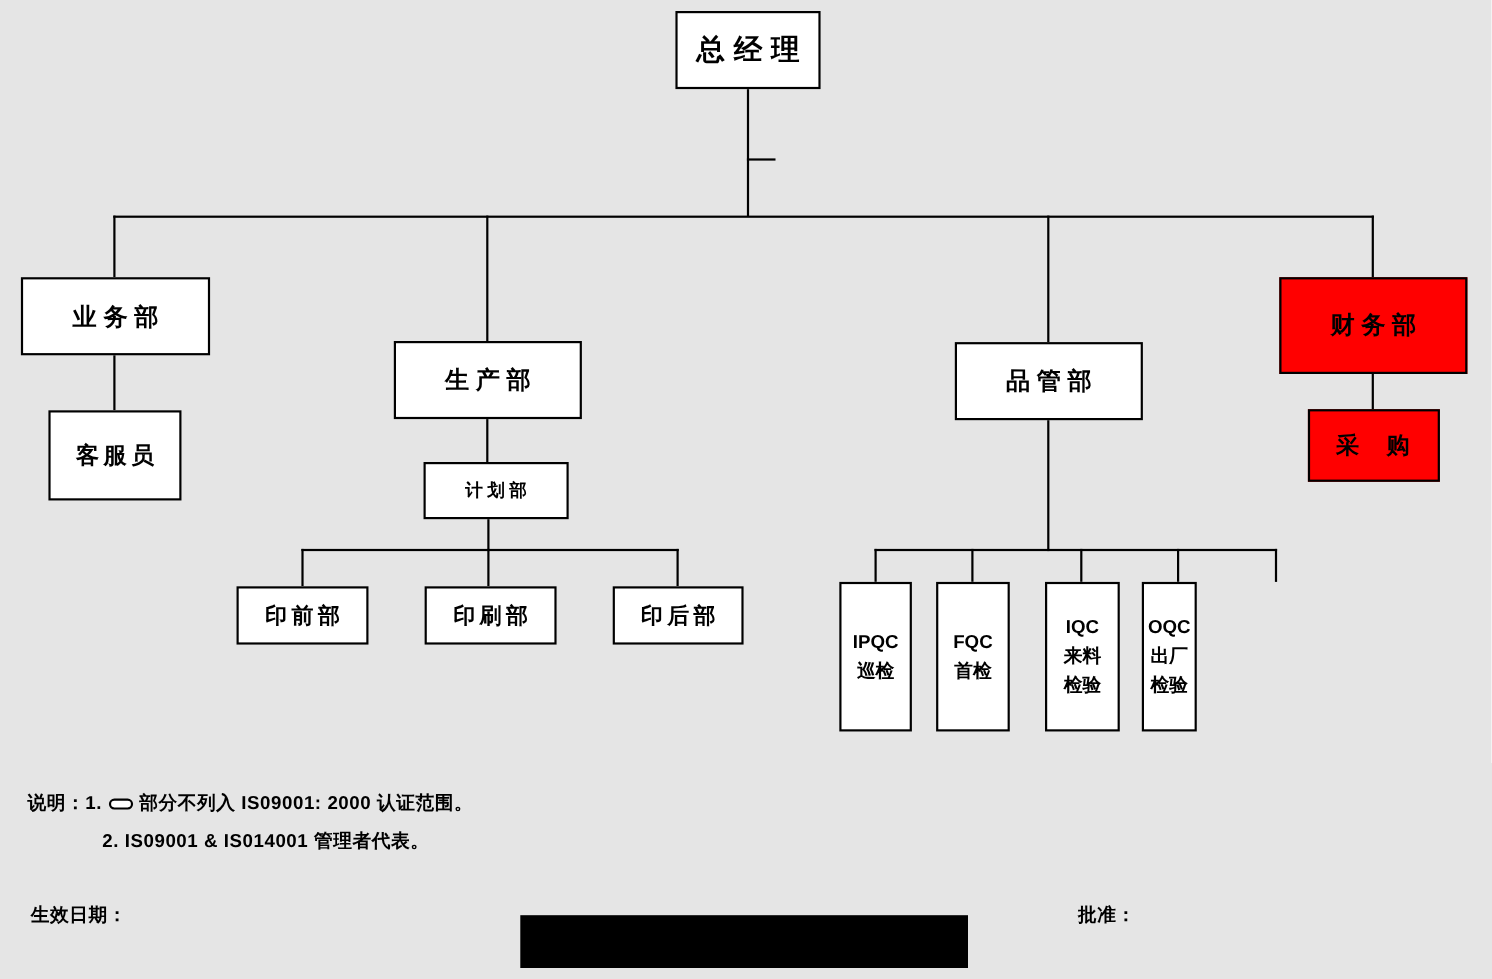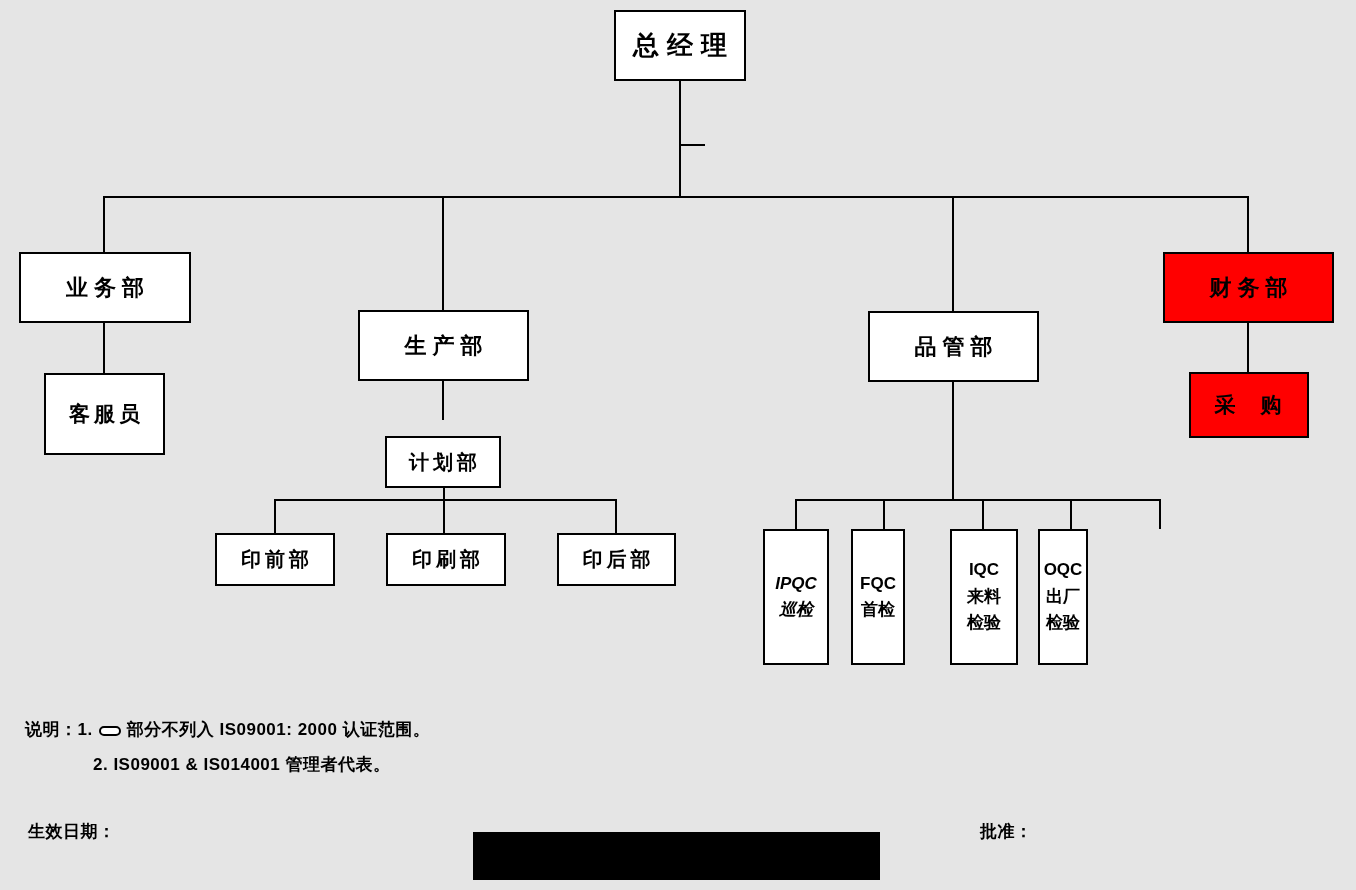--- a/index.html
+++ b/index.html
@@ -23,31 +23,31 @@
     display:inline-block;width:22px;height:10px;border:2px solid #000;border-radius:5px;
     vertical-align:-1px;margin:0 6px;box-sizing:border-box;background:#fff;
   }
   .redact{position:absolute;background:#000;}
   
   #n-gm{left:614px;top:10px;width:132px;height:71px;font-size:26px;letter-spacing:8px;padding-left:8px;}
   #n-mgr{left:705px;top:126px;width:132px;height:38px;font-size:15px;letter-spacing:2px;}
   #n-biz{left:19px;top:252px;width:172px;height:71px;font-size:22px;letter-spacing:6px;padding-left:6px;}
   #n-cs{left:44px;top:373px;width:121px;height:82px;font-size:21px;letter-spacing:4px;padding-left:4px;}
   #n-prod{left:358px;top:310px;width:171px;height:71px;font-size:22px;letter-spacing:6px;padding-left:6px;justify-content:center;}
-  #n-plan{left:385px;top:436px;width:116px;height:52px;font-size:20px;letter-spacing:4px;padding-left:4px;}
+  #n-plan{left:385px;top:420px;width:132px;height:52px;font-size:16px;letter-spacing:4px;padding-left:4px;}
   #n-prepress{left:215px;top:533px;width:120px;height:53px;font-size:20px;letter-spacing:4px;padding-left:4px;}
   #n-printing{left:386px;top:533px;width:120px;height:53px;font-size:20px;letter-spacing:4px;padding-left:4px;}
   #n-postpress{left:557px;top:533px;width:119px;height:53px;font-size:20px;letter-spacing:4px;padding-left:4px;}
   #n-qa{left:868px;top:311px;width:171px;height:71px;font-size:22px;letter-spacing:6px;padding-left:6px;}
-  #n-ipqc{left:763px;top:529px;width:66px;height:136px;font-size:17px;font-style:italic;}
-  #n-fqc{left:851px;top:529px;width:54px;height:136px;font-size:17px;}
+  #n-ipqc{left:763px;top:529px;width:66px;height:136px;font-size:17px;}
+  #n-fqc{left:851px;top:529px;width:67px;height:136px;font-size:17px;}
   #n-iqc{left:950px;top:529px;width:68px;height:136px;font-size:17px;}
   #n-oqc{left:1038px;top:529px;width:50px;height:136px;font-size:17px;}
   #n-wh{left:1127px;top:529px;width:67px;height:136px;font-size:17px;letter-spacing:2px;}
-  #n-fin{left:1163px;top:252px;width:171px;height:71px;font-size:22px;letter-spacing:6px;padding-left:6px;}
+  #n-fin{left:1163px;top:252px;width:171px;height:88px;font-size:22px;letter-spacing:6px;padding-left:6px;}
   #n-pur{left:1189px;top:372px;width:120px;height:66px;font-size:21px;letter-spacing:2px;font-family:Liberation Mono, monospace;}
 </style>
 </head>
 <body>
 
 <div id="stage">
 
   <div class="vline" style="left:679px;top:81px;height:116px;"></div>
   <div class="hline" style="left:679px;top:144px;width:26px;"></div>
   <div class="hline" style="left:103px;top:196px;width:1146px;"></div>

